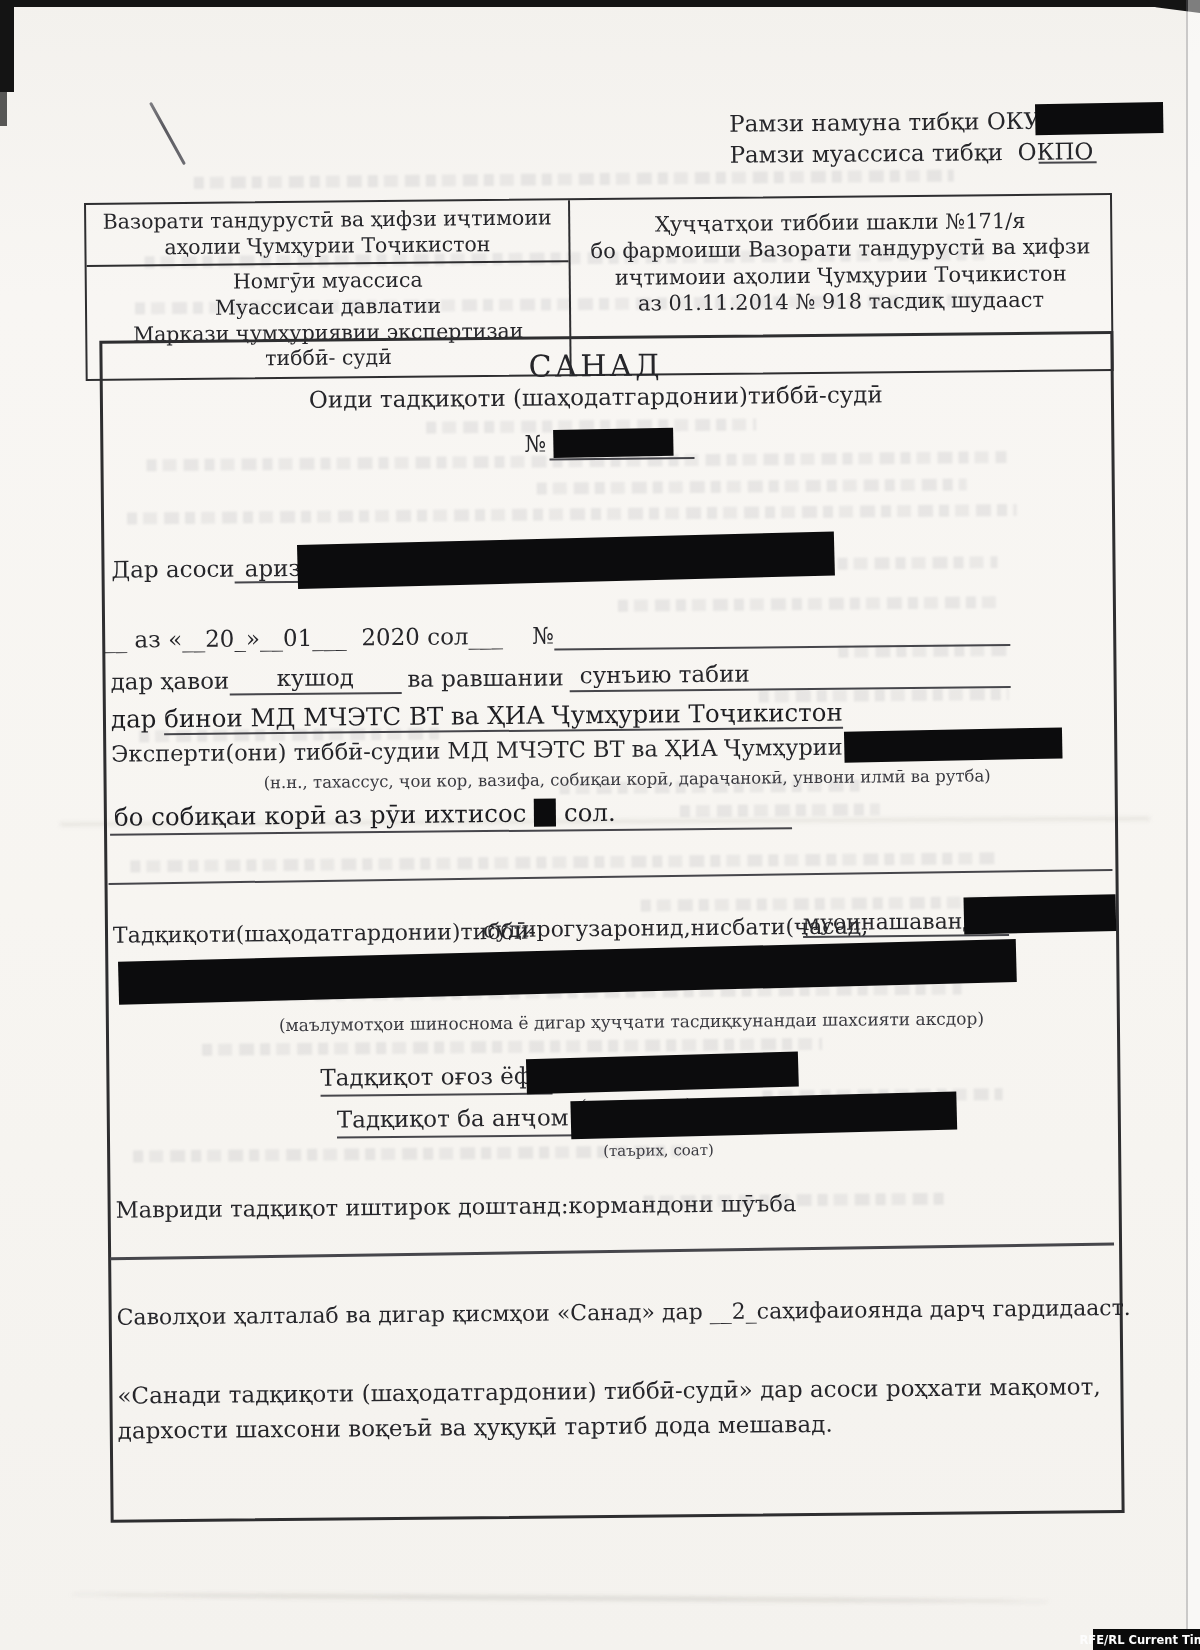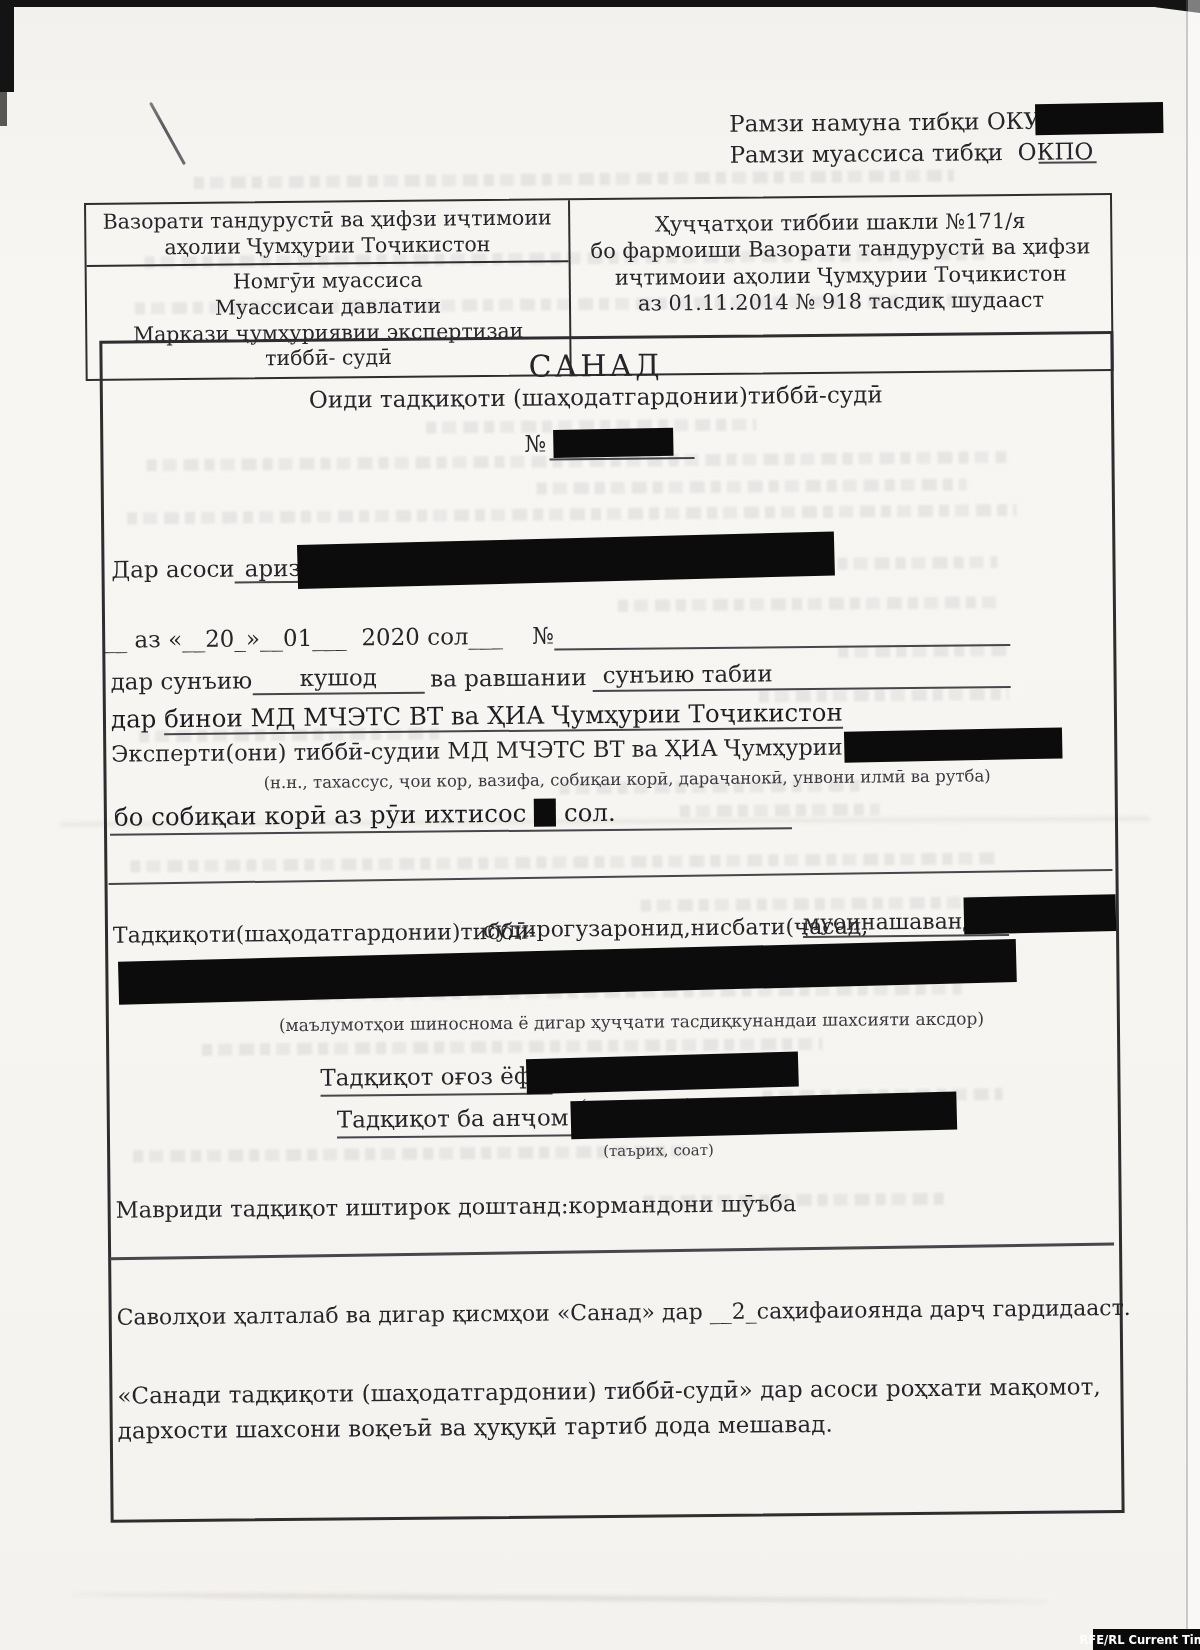--- a/index.html
+++ b/index.html
@@ -105,21 +105,21 @@
     <div class="t" style="left:528px;top:430px;font-size:23px;">№</div>
     <div class="rule" style="left:553px;top:458px;width:145px;"></div>
     <div class="redact" style="left:557px;top:429px;width:120px;height:28px;transform:rotate(-.5deg);"></div>
 
     <div class="t" style="left:114px;top:552px;font-size:23px;"><span>Дар асоси</span><span class="u" style="padding:0 10px;">ариза</span></div>
     <div class="redact" style="left:300px;top:538px;width:537px;height:44px;transform:rotate(-.9deg);"></div>
 
     <div class="t" style="left:106px;top:622px;font-size:23px;display:flex;width:906px;"><span>__ аз «__20_»__01___  2020 сол___    №</span><span class="fill" style="flex:1;"></span></div>
 
     <div class="t" style="left:112px;top:662px;font-size:23px;display:flex;width:900px;align-items:flex-end;">
-      <span>дар сунъию</span>
+      <span>дар ҳавои</span>
       <span class="fill" style="width:172px;text-align:center;">кушод</span>
       <span style="padding:0 6px;">ва равшании</span>
       <span class="fill" style="flex:1;padding-left:10px;">сунъию табии</span>
     </div>
 
     <div class="t" style="left:112px;top:700px;font-size:24.5px;color:#1e1e22;"><span>дар</span><span> </span><span class="u">бинои МД МЧЭТС ВТ ва ҲИА Ҷумҳурии Тоҷикистон</span></div>
 
     <div class="t" style="left:112px;top:736px;font-size:22.5px;">Эксперти(они) тиббӣ-судии МД МЧЭТС ВТ ва ҲИА Ҷумҳурии Тоҷикистон_</div>
     <div class="redact" style="left:845px;top:733px;width:218px;height:31px;transform:rotate(-.6deg);"></div>
     <div class="t" style="left:264px;top:770px;font-size:16.5px;color:#3a3a40;">(н.н., тахассус, ҷои кор, вазифа, собиқаи корӣ, дараҷанокӣ, унвони илмӣ ва рутба)</div>

